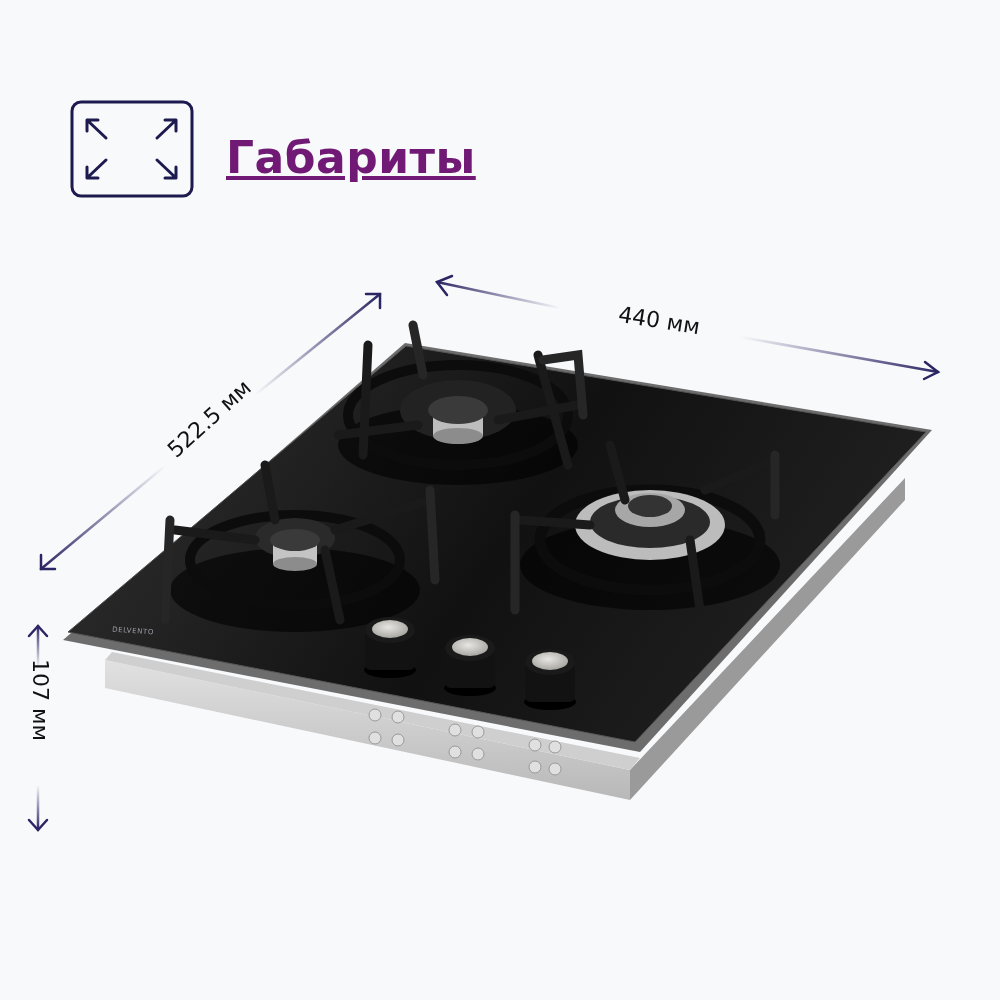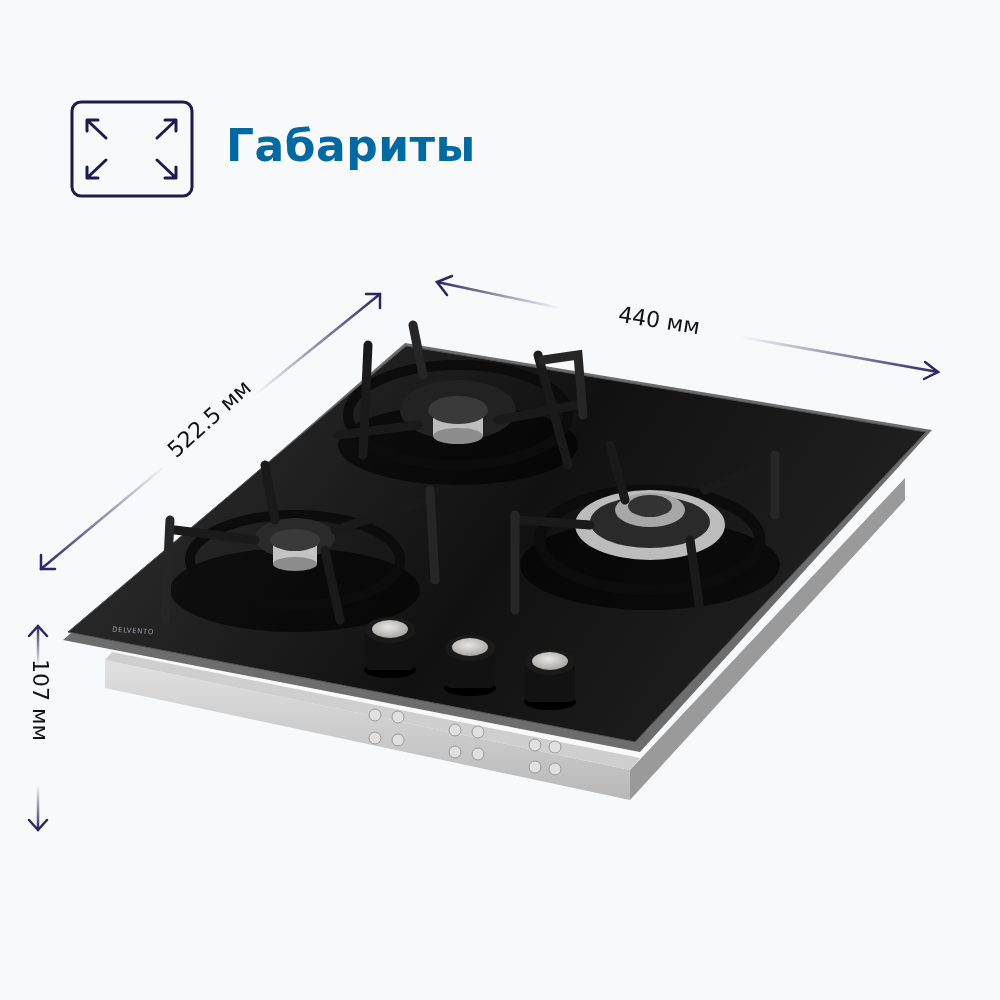--- a/index.html
+++ b/index.html
@@ -1,20 +1,20 @@
 <!DOCTYPE html>
 <html><head>
 <meta charset="utf-8">
 <style>
   html, body { margin:0; padding:0; }
   body { width:1000px; height:1000px; background:#f8f9fb; position:relative; overflow:hidden;
          font-family:"DejaVu Sans", sans-serif; }
   .header-icon { position:absolute; left:70px; top:100px; width:124px; height:98px; }
-  .title { position:absolute; left:226px; top:124px; font-size:44px; font-weight:bold;
-           color:#0369a1; letter-spacing:0.5px; line-height:1; }
+  .title { position:absolute; left:226px; top:136px; font-size:44px; font-weight:bold;
+           color:#701a75; letter-spacing:0.5px; line-height:1;text-decoration:underline; }
   .scene { position:absolute; left:0; top:0; width:1000px; height:1000px; }
   .dim-label { position:absolute; font-size:22px; color:#111; white-space:nowrap;
                transform-origin:center center; line-height:1; }
   .dim-width { left:618px; top:310px; transform:rotate(9deg); }
   .dim-depth { left:158px; top:408px; transform:rotate(-42deg); }
   .dim-height { left:0px; top:688px; transform:rotate(90deg); width:80px; text-align:center; }
   .brand { position:absolute; left:112px; top:627px; font-size:7px; color:#9b9ba6; letter-spacing:0.6px;
            transform:rotate(4deg); }
 </style>
 </head>

